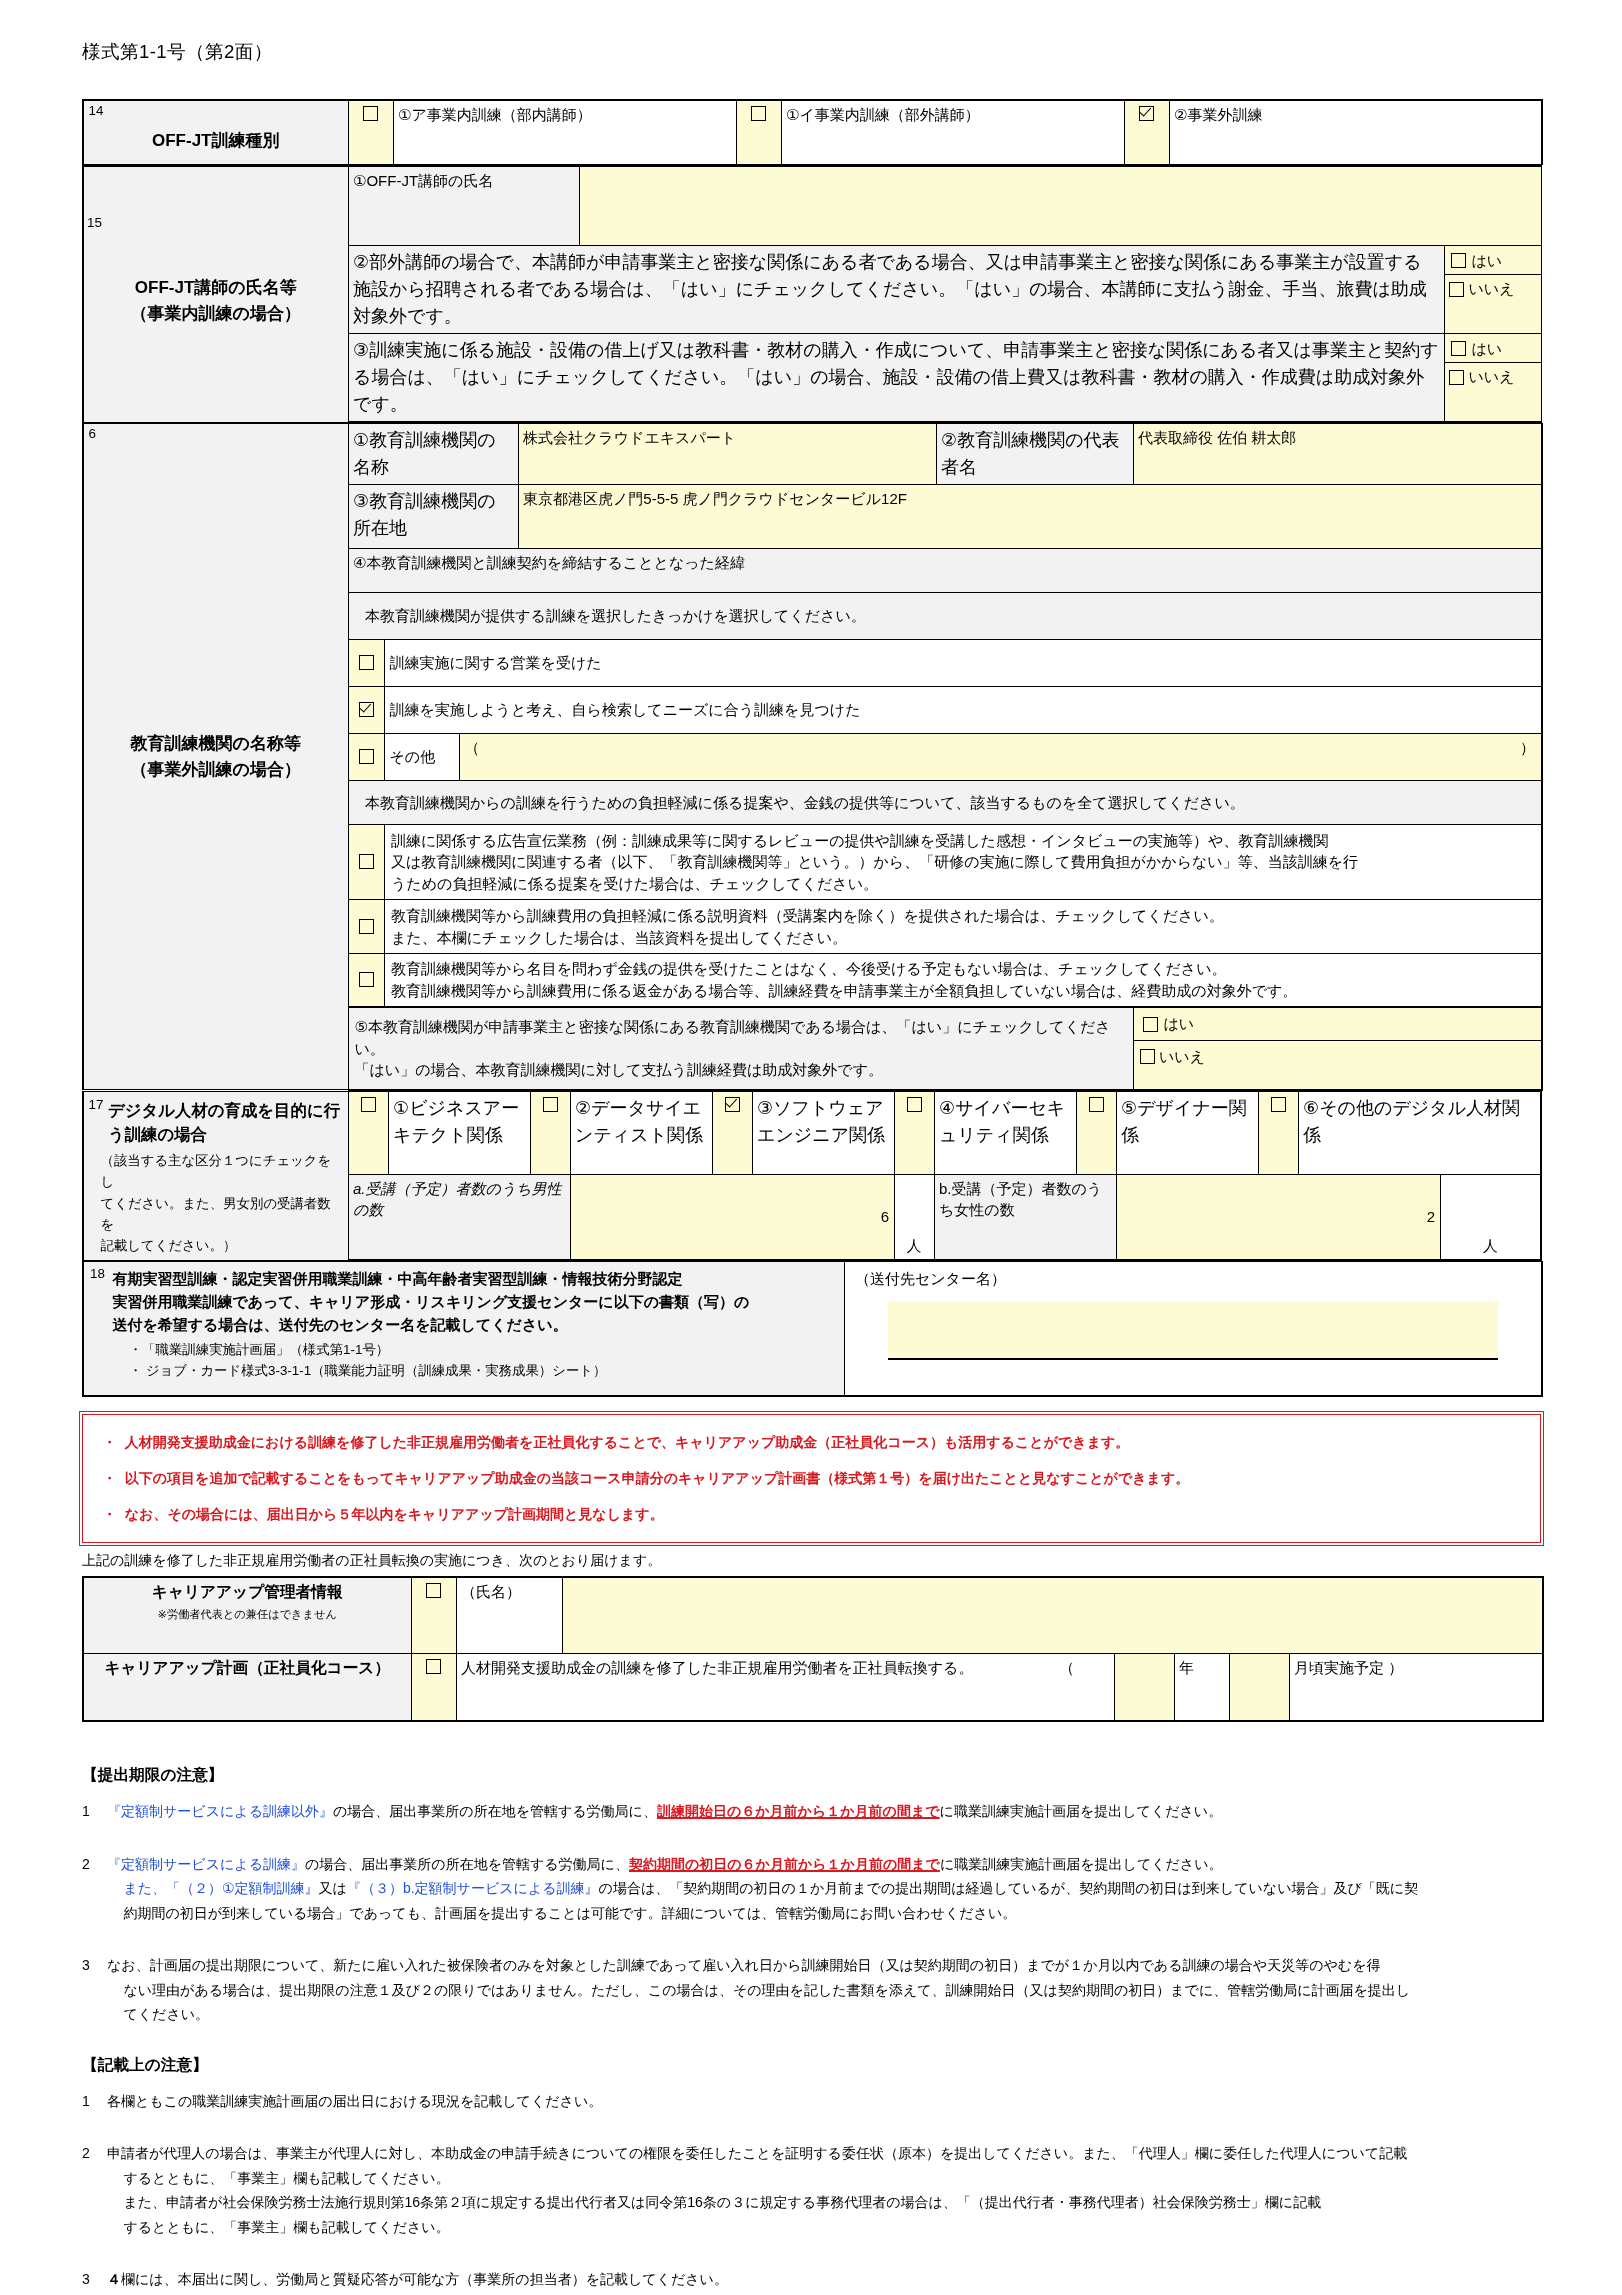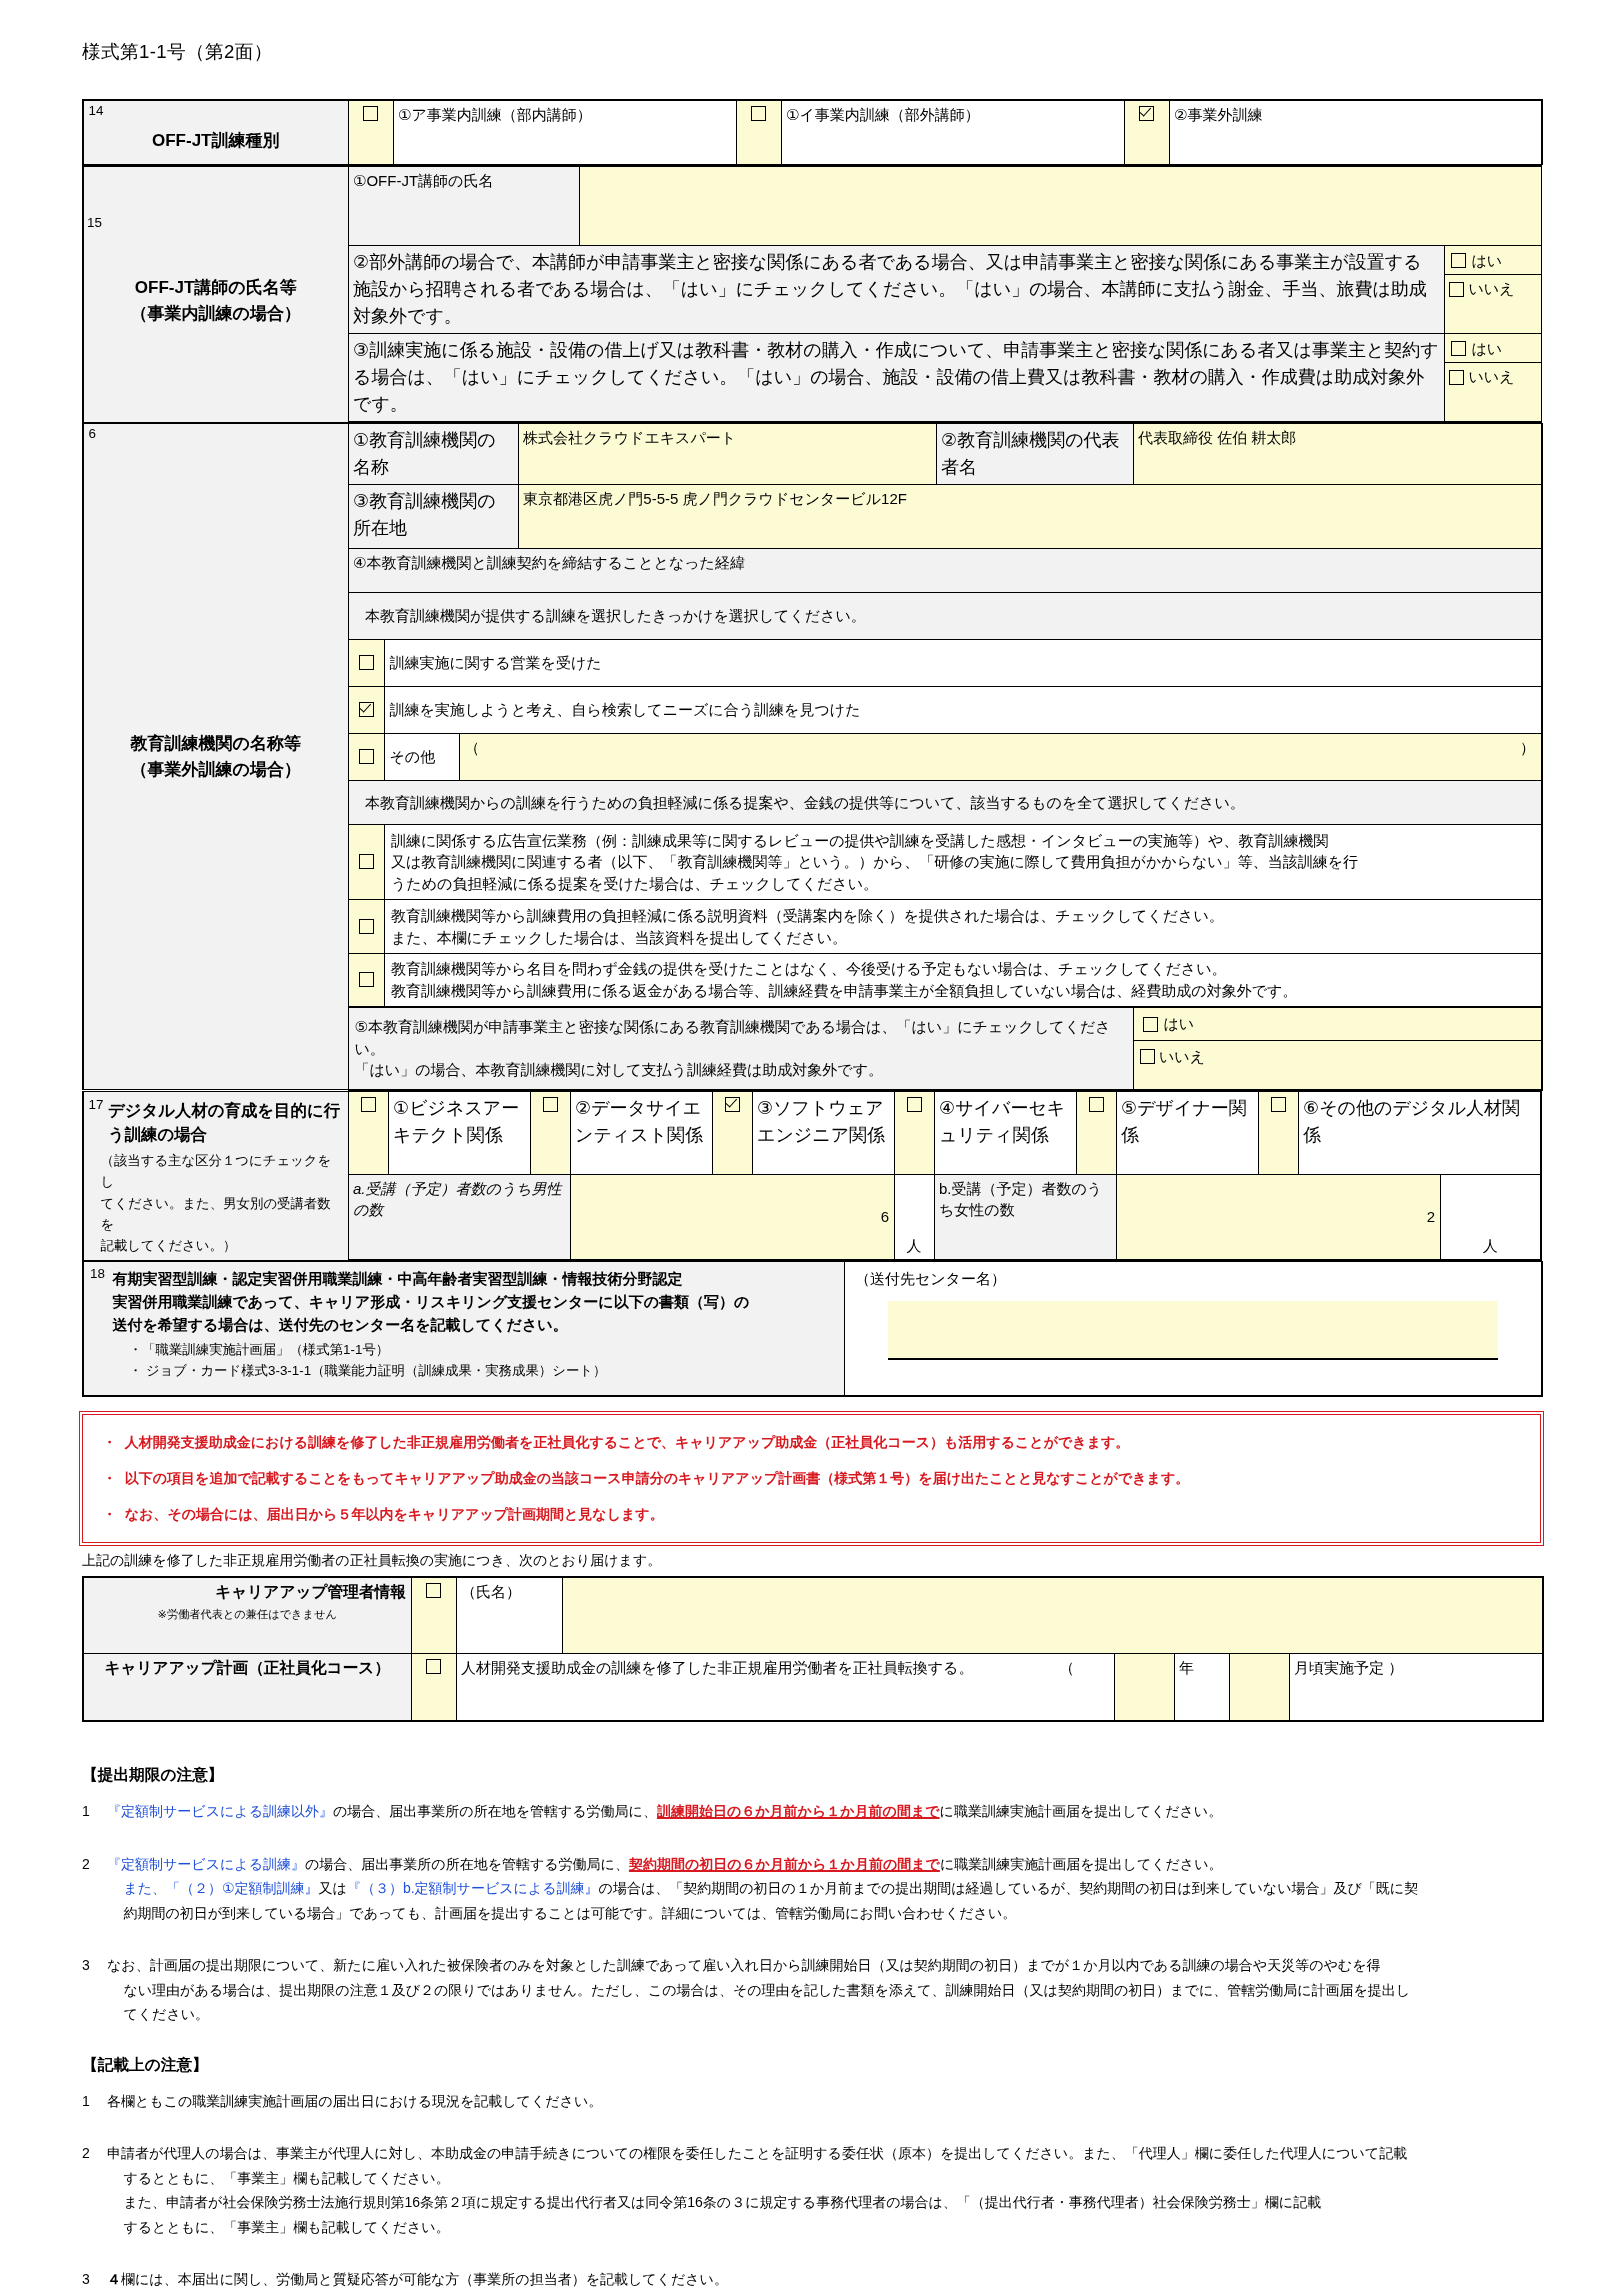--- a/index.html
+++ b/index.html
@@ -551,21 +551,21 @@
         <col style="width:106px">
       <col style="width:552px">
         <col style="width:60px">
         <col style="width:55px">
       <col style="width:60px">
         <col style="width:254px">
     </colgroup>
     <tbody>
         <tr>
       <td class="gray thickl thickt mid ctr" style="height:69px;">
-        <div class="b" style="font-size:15.7px;text-align:right;">キャリアアップ管理者情報</div>
+        <div class="b" style="font-size:15.7px;">キャリアアップ管理者情報</div>
         <div style="font-size:11.2px;margin-top:3px;">※労働者代表との兼任はできません</div>
       </td>
       <td class="yel cbcell thickt">
         <span class="cb"></span>
       </td>
       <td class="white mid thickt">
         <span class="lbl">（氏名）</span>
       </td>
       <td class="yel thickt thickr" colspan="5">
         <span class="val"></span>

